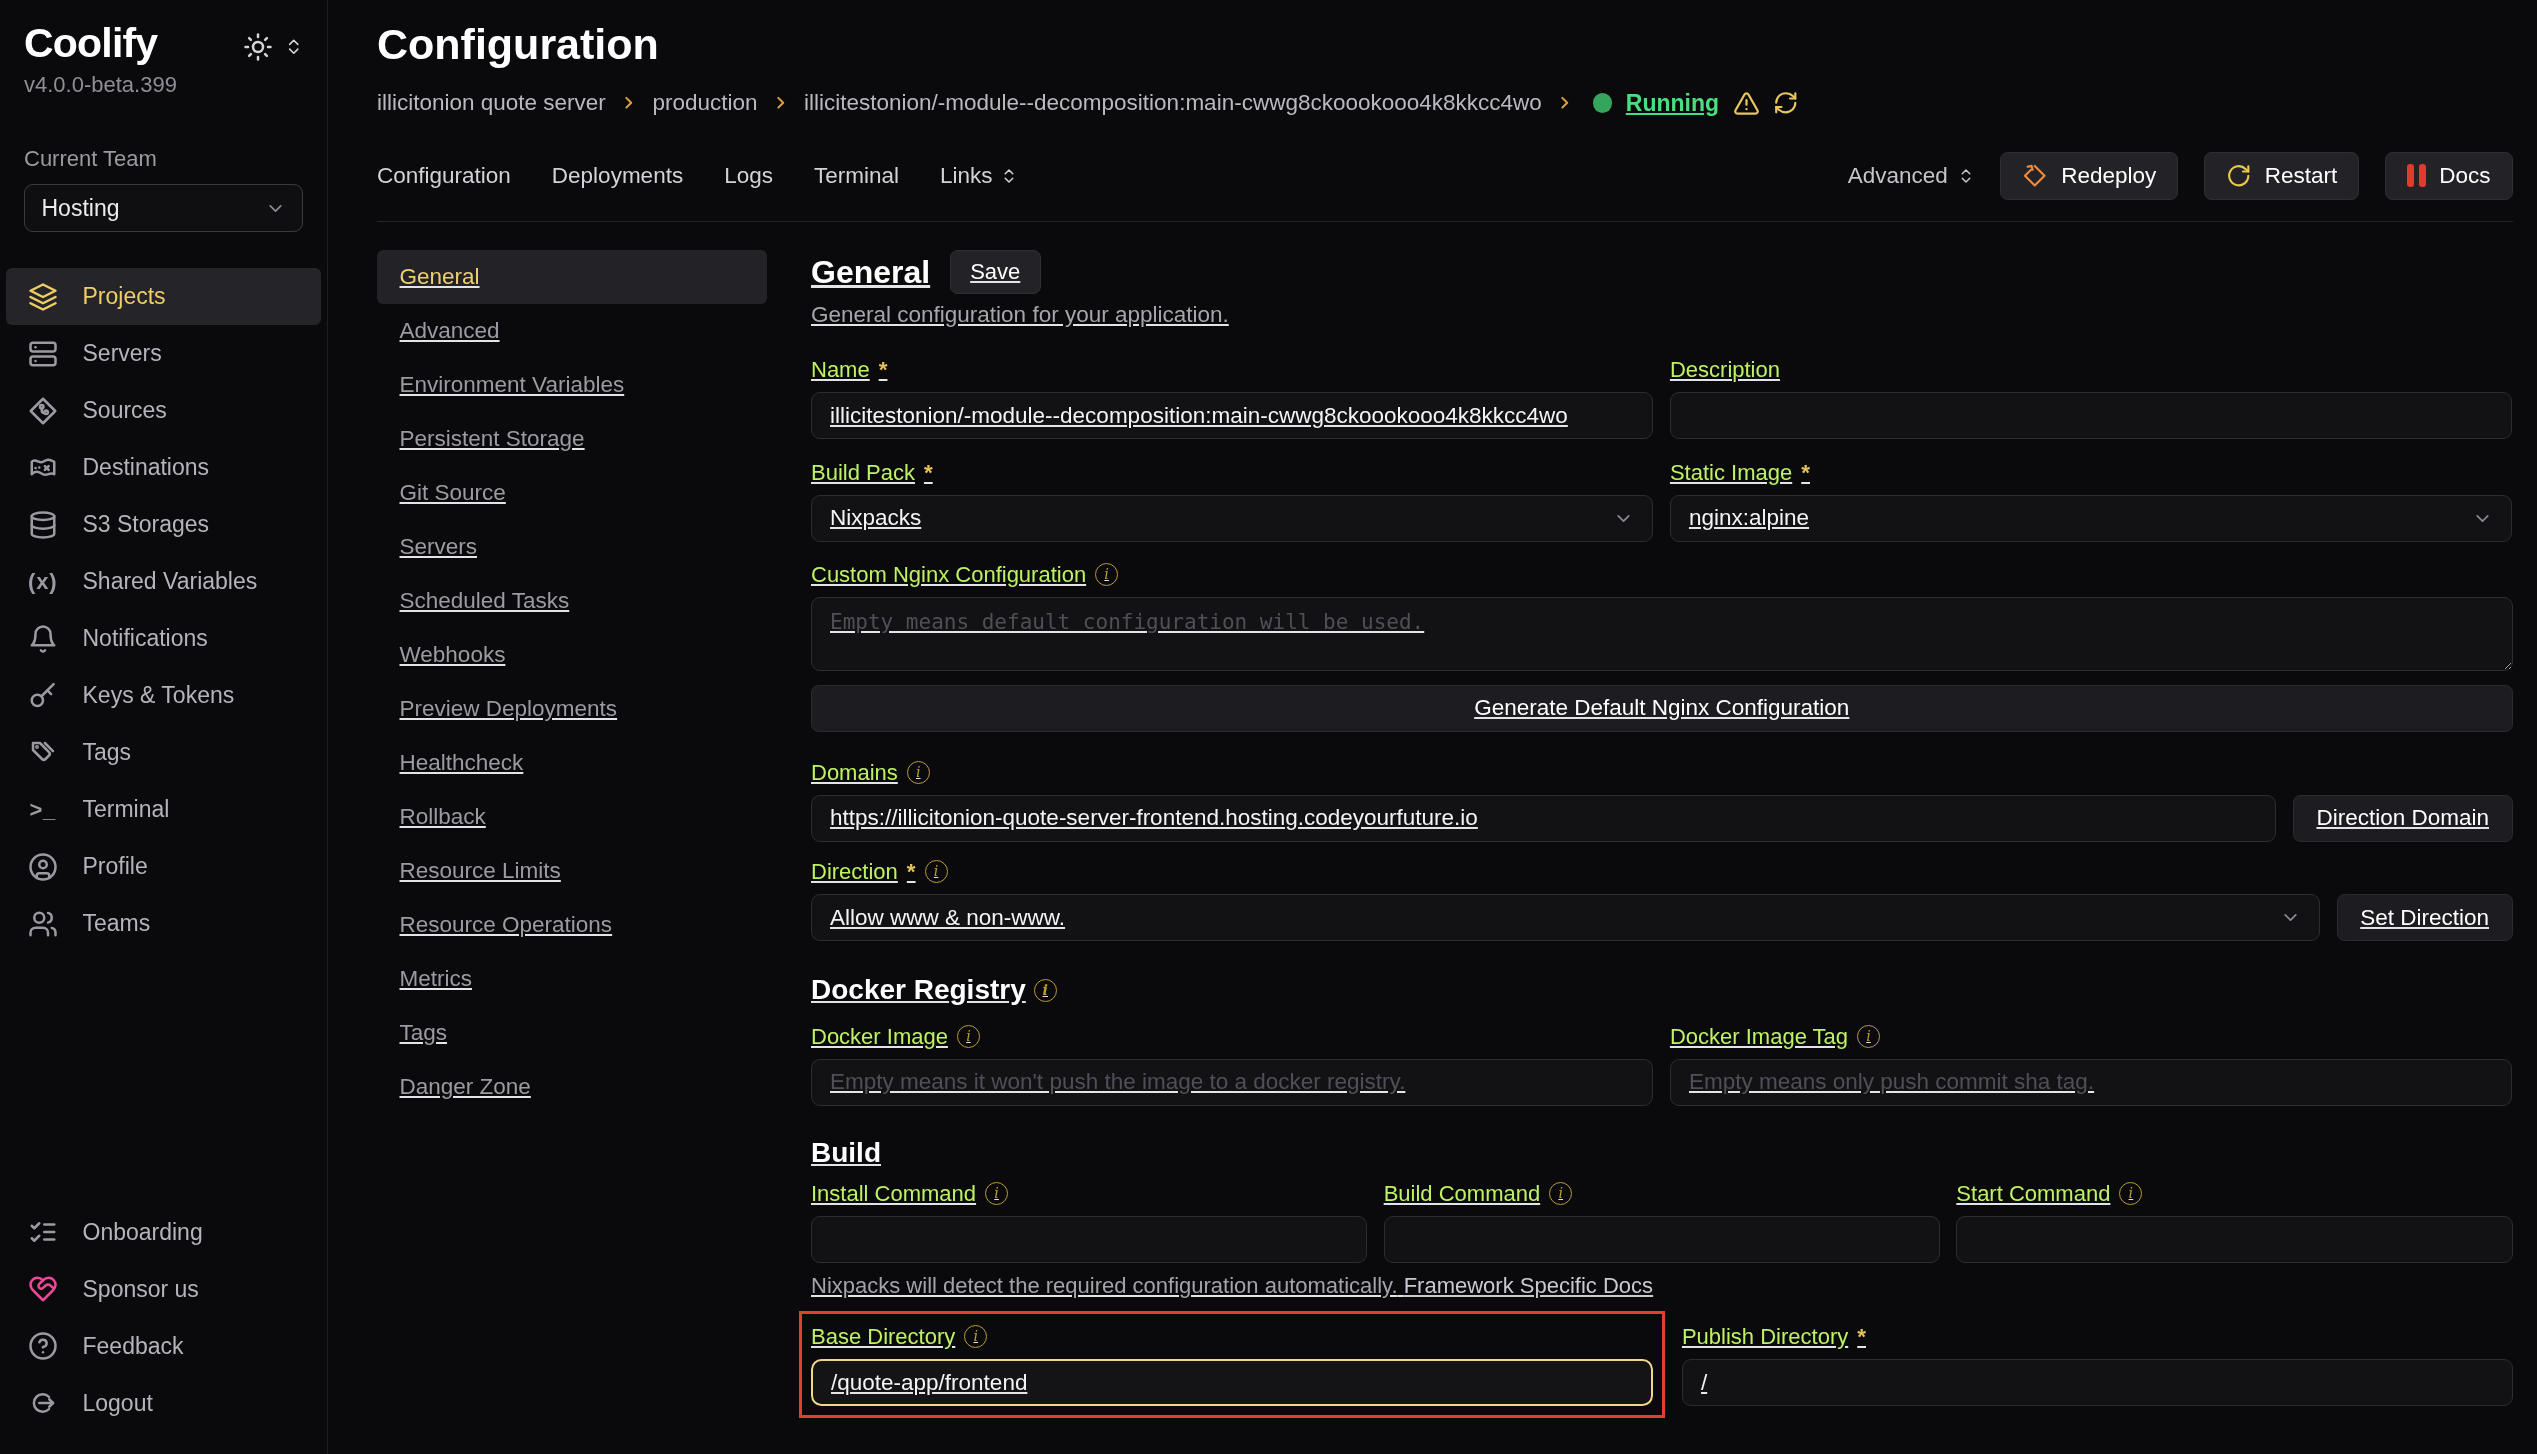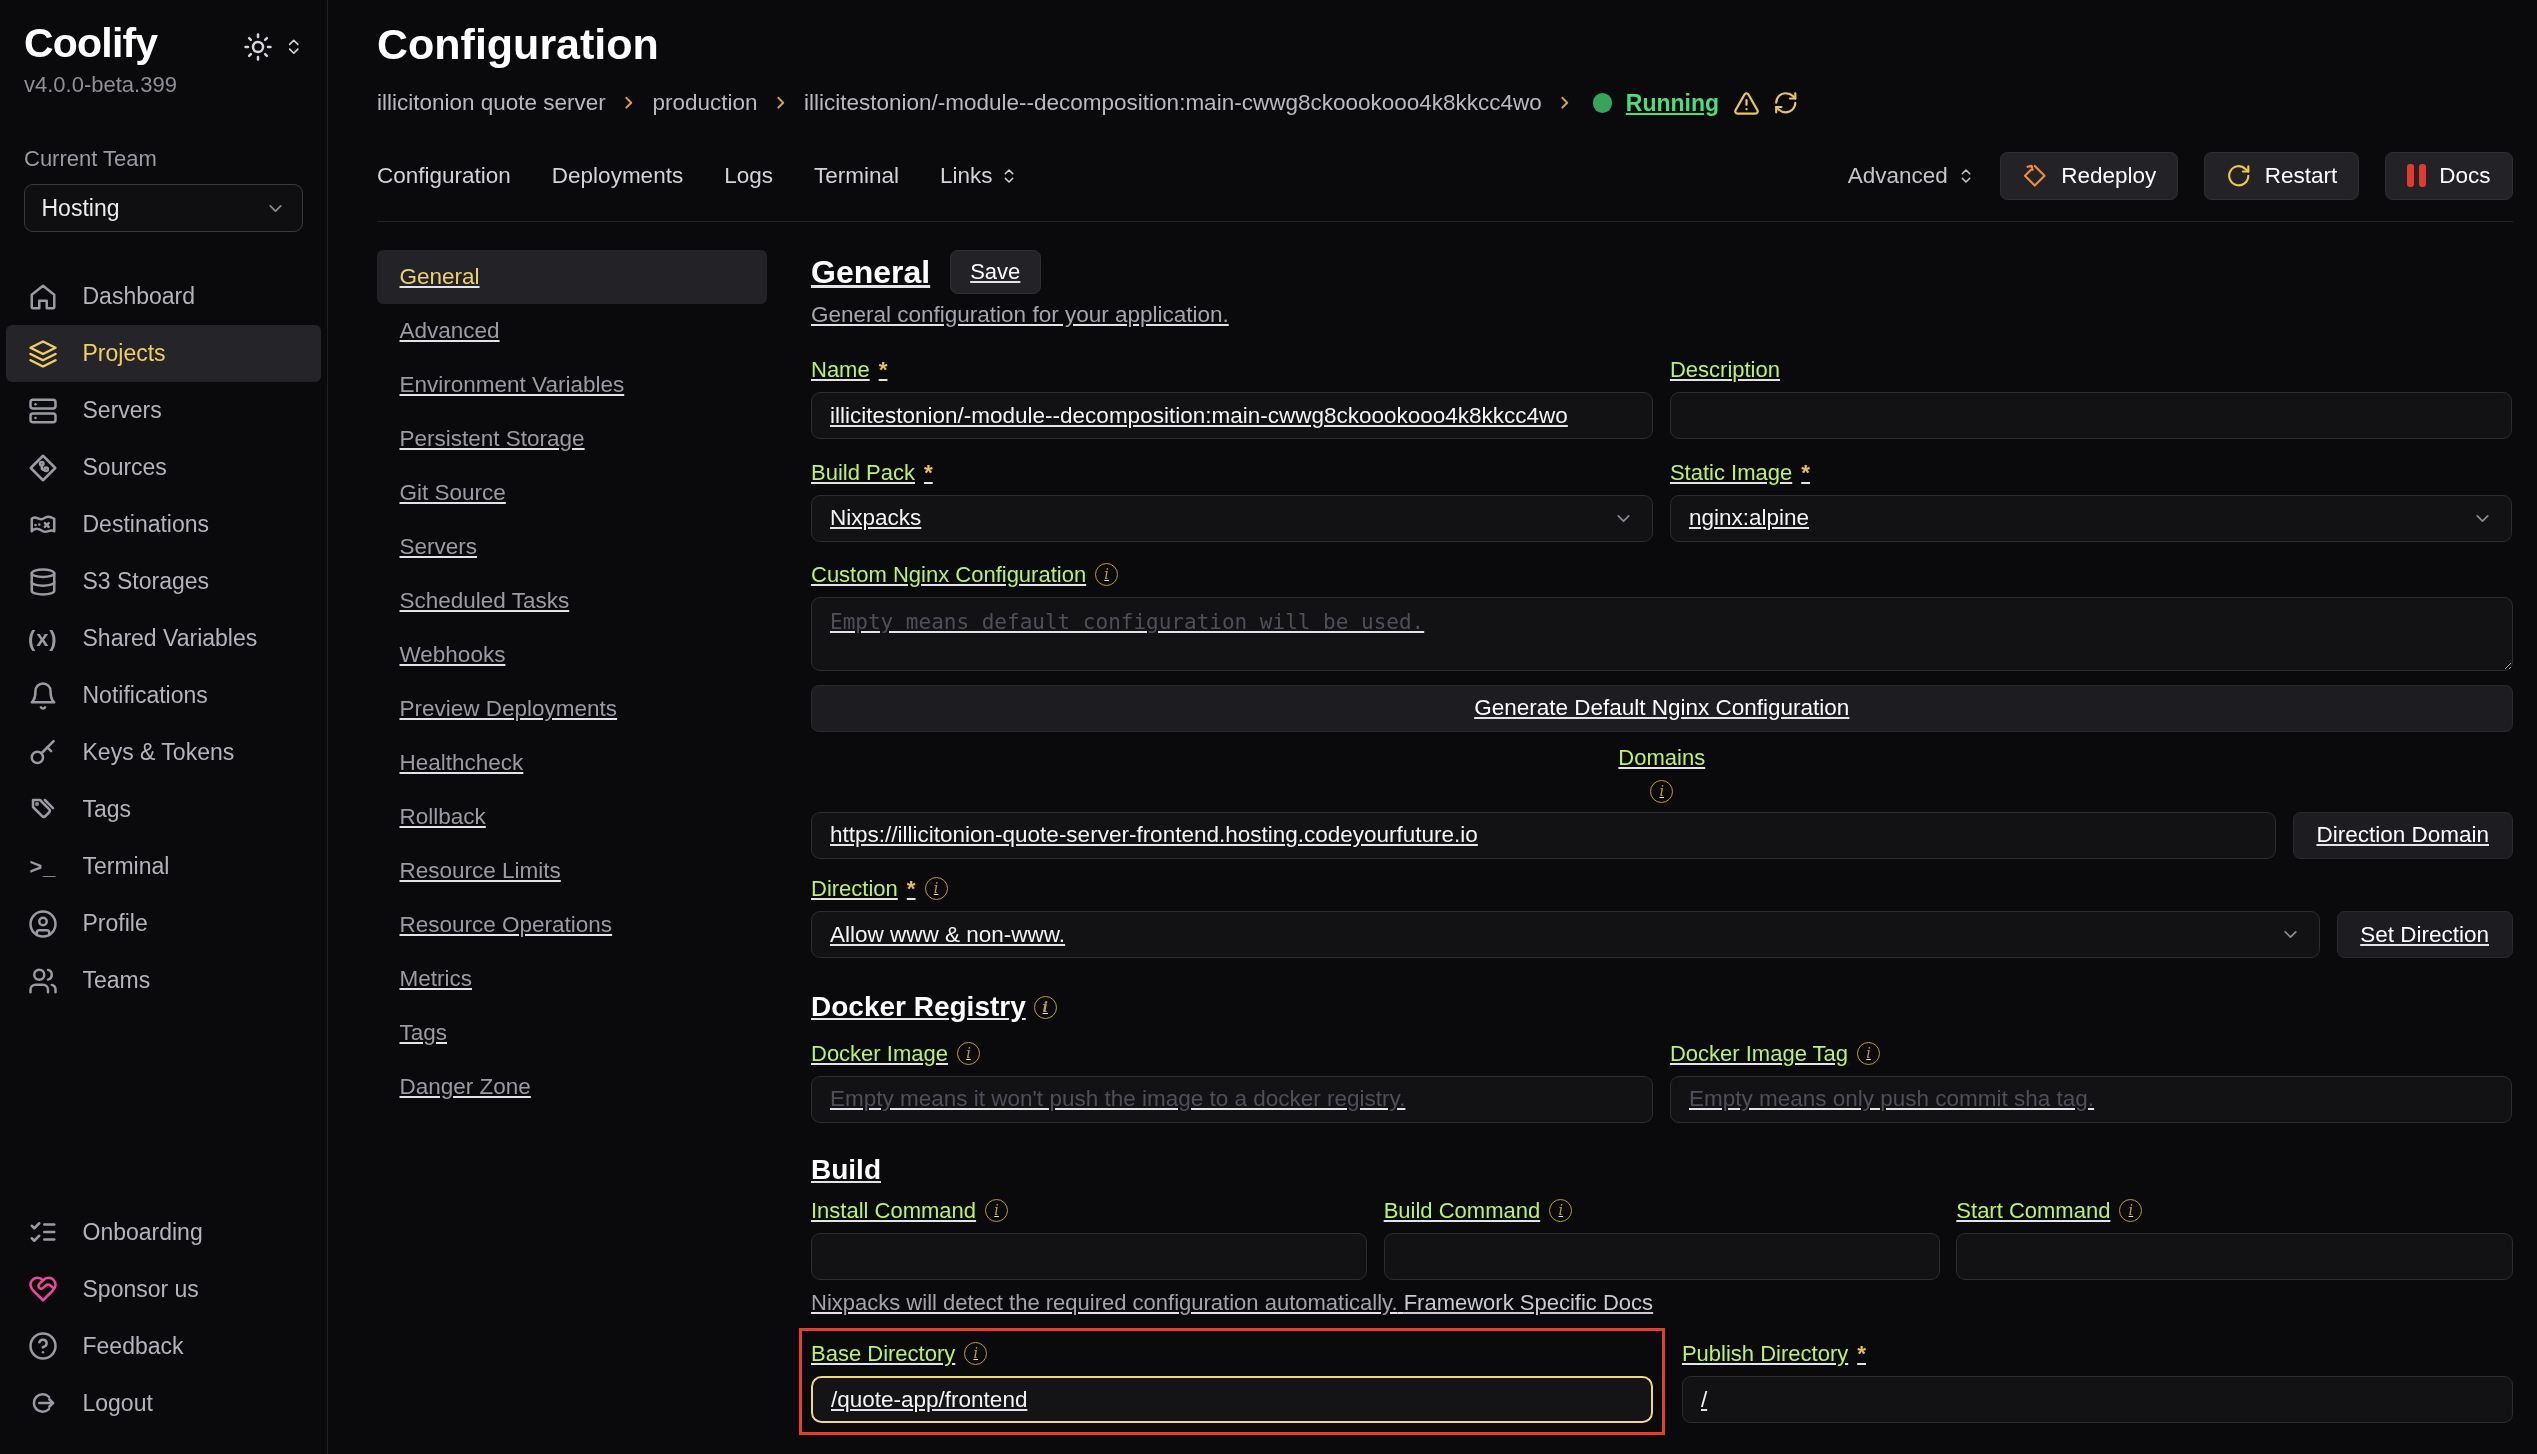--- a/index.html
+++ b/index.html
@@ -126,28 +126,20 @@
         <span>Hosting</span>
         <span>
             <svg width="21" height="21" viewBox="0 0 24 24" fill="none" stroke="#8a8a94" stroke-width="2" stroke-linecap="round" stroke-linejoin="round">
               <path d="m6 9 6 6 6-6"></path>
             </svg>
           </span>
       </div>
     </div>
 
     <nav class="nav">
-      <div class="nav-item">
-        <span class="nav-icon">
-            <svg width="30" height="30" viewBox="0 0 24 24" fill="none" stroke="currentColor" stroke-width="2" stroke-linecap="round" stroke-linejoin="round">
-              <path d="M3 10.2 12 3l9 7.2V20a1 1 0 0 1-1 1h-5v-6h-6v6H4a1 1 0 0 1-1-1z"></path>
-            </svg>
-          </span>
-        <span>Dashboard</span>
-      </div>
       <div class="nav-item active">
         <span class="nav-icon">
             <svg width="30" height="30" viewBox="0 0 24 24" fill="none" stroke="currentColor" stroke-width="2" stroke-linecap="round" stroke-linejoin="round">
               <path d="m12 2 10 5-10 5L2 7z"></path>
               <path d="m2 12 10 5 10-5"></path>
               <path d="m2 17 10 5 10-5"></path>
             </svg>
           </span>
         <span>Projects</span>
       </div>
@@ -479,21 +471,21 @@
         </div>
 
         <div class="field-label" style="margin-top:19.5px;">
           <span>Custom Nginx Configuration</span>
             <span class="info-icon"></span>
         </div>
         <textarea class="textarea mt-input" placeholder="Empty means default configuration will be used." style=""></textarea>
 
         <button class="wide-btn">Generate Default Nginx Configuration</button>
 
-        <div class="field-label" style="margin-top:12px;flex-direction:column;">
+        <div class="field-label" style="margin-top:27px;">
           <span>Domains</span>
             <span class="info-icon"></span>
         </div>
         <div class="row mt-input">
           <input class="input" style="flex: 1 1 0%;" value="https://illicitonion-quote-server-frontend.hosting.codeyourfuture.io">
           <button class="side-btn">Direction Domain</button>
         </div>
 
         <div class="field-label" style="margin-top:16.5px;">
           <span>Direction</span>

